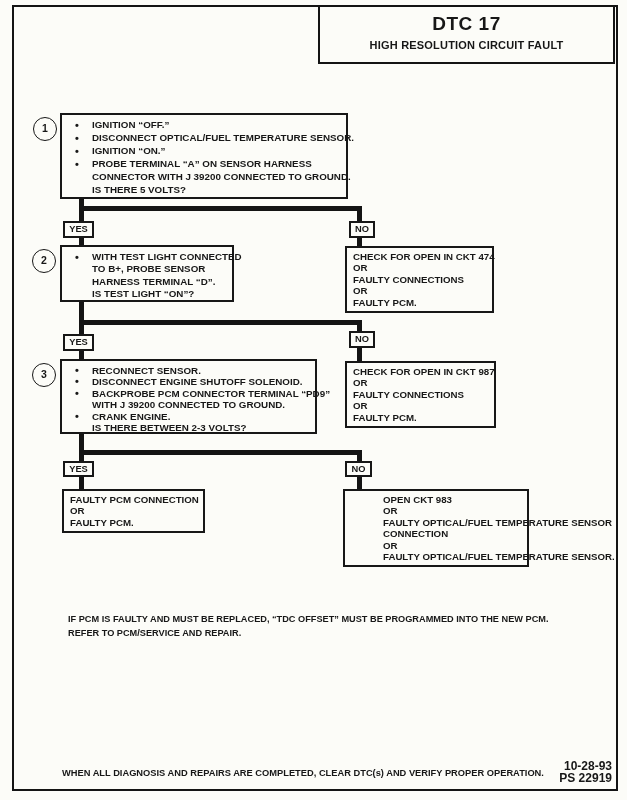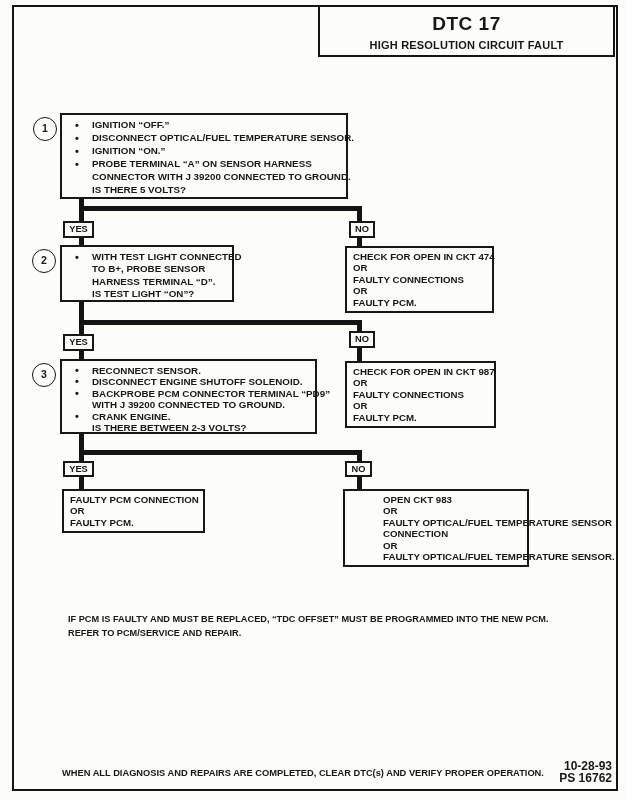--- a/index.html
+++ b/index.html
@@ -20,21 +20,21 @@
   }
   .frame {
     position: absolute;
     left: 12px; top: 5px;
     width: 606px; height: 786px;
     border: 2px solid #141414;
   }
   .titlebox {
     position: absolute;
     left: 318px; top: 5px;
-    width: 297px; height: 52px;
+    width: 297px; height: 59px;
     border: 2px solid #141414;
     background: #fcfcf8;
     text-align: center;
     z-index: 3;
   }
   .dtc-code { font-size: 19px; letter-spacing: 0.5px; margin-top: 6px; }
   .dtc-title { font-size: 11px; letter-spacing: 0.2px; margin-top: 4px; }
 
   .conn { position: absolute; background: #141414; z-index: 1; }
 
@@ -203,16 +203,16 @@
   </div>
 
   <div class="note">
     <div>IF PCM IS FAULTY AND MUST BE REPLACED, “TDC OFFSET” MUST BE PROGRAMMED INTO THE NEW PCM.</div>
     <div>REFER TO PCM/SERVICE AND REPAIR.</div>
   </div>
 
   <div class="bottomline">WHEN ALL DIAGNOSIS AND REPAIRS ARE COMPLETED, CLEAR DTC(s) AND VERIFY PROPER OPERATION.</div>
   <div class="dateblock">
     <div>10-28-93</div>
-    <div>PS 16762</div>
+    <div>PS 22919</div>
   </div>
 
 </div>
 
 </body></html>

